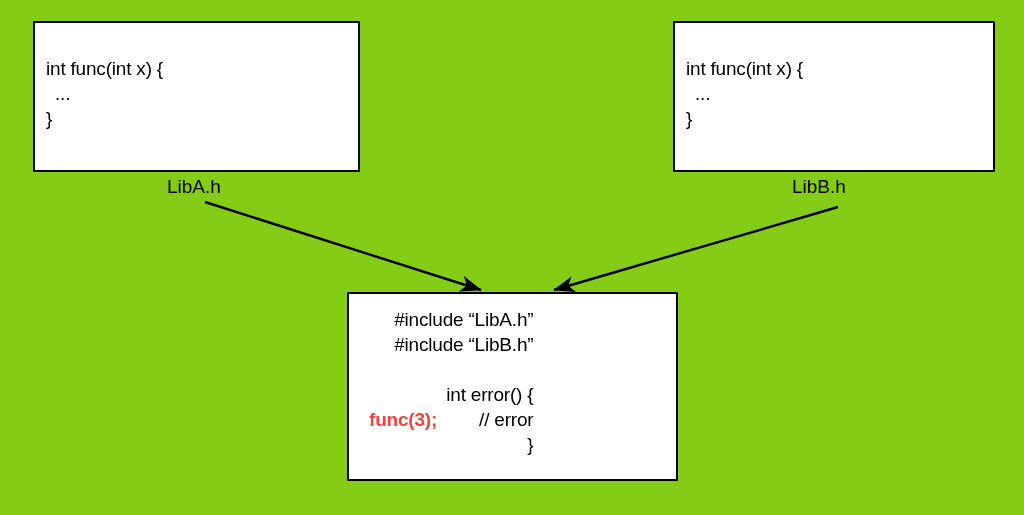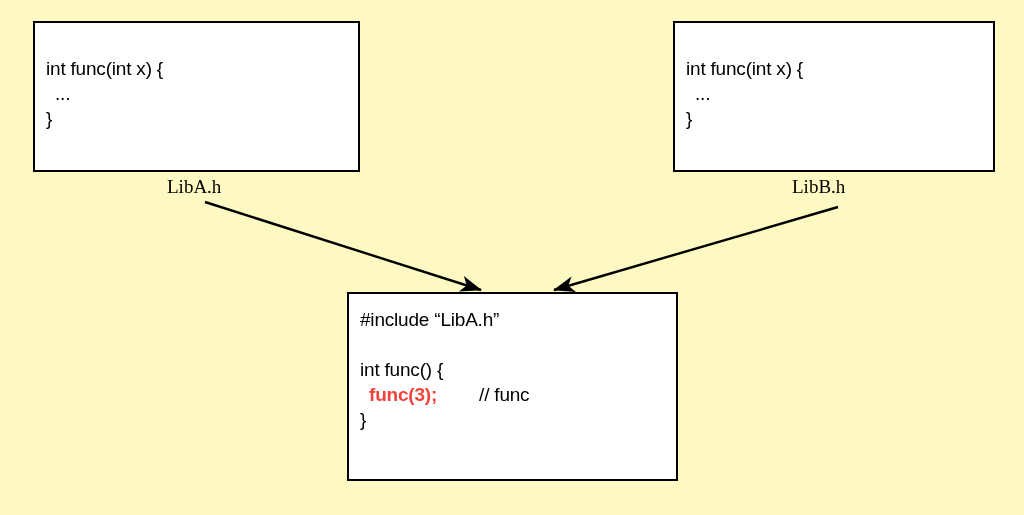--- a/index.html
+++ b/index.html
@@ -4,21 +4,21 @@
 <style>
   html, body {
     margin: 0;
     padding: 0;
     background: #ffffff;
   }
   #canvas {
     position: relative;
     width: 1024px;
     height: 515px;
-    background: #fef9c3;
+    background: #84cc16;
     overflow: hidden;
     font-family: "Liberation Sans", sans-serif;
     -webkit-font-smoothing: antialiased;
   }
 
   
   .code-box {
     position: absolute;
     box-sizing: border-box;
     border: 2.5px solid #000000;
@@ -29,21 +29,21 @@
   #box-main  { left: 347px; top: 292px; width: 331px; height: 189px; }
 
   .code-lines {
     position: absolute;
     left: 11px;
     top: 33px;
     margin: 0;
     padding: 0;
     list-style: none;
   }
-  #box-main .code-lines { top: 13px; }
+  #box-main .code-lines { top: 13px; text-align: right; }
 
   .code-line {
     font-family: "Liberation Sans", sans-serif;
     font-size: 19px;
     line-height: 25px;
     color: #000000;
     white-space: pre;
     letter-spacing: -0.2px;
   }
   .code-line.blank { color: transparent; }
@@ -57,21 +57,21 @@
     color: #000000;
   }
   .gap {
     display: inline-block;
     width: 42px;
   }
 
   
   .file-label {
     position: absolute;
-    font-family: Liberation Serif, serif;
+    font-family: Liberation Sans, sans-serif;
     font-size: 19px;
     line-height: 22px;
     color: #000000;
     white-space: nowrap;
   }
   #label-liba { left: 167px; top: 176px; }
   #label-libb { left: 792px; top: 176px; }
 
   
   #arrow-layer {
@@ -112,20 +112,21 @@
       <li class="code-line">int func(int x) {</li>
       <li class="code-line indent">...</li>
       <li class="code-line">}</li>
     </ul>
   </div>
   <div class="file-label" id="label-libb">LibB.h</div>
 
   <div class="code-box" id="box-main">
     <ul class="code-lines">
       <li class="code-line">#include “LibA.h”</li>
+      <li class="code-line">#include “LibB.h”</li>
       <li class="code-line blank">&nbsp;</li>
-      <li class="code-line">int func() {</li>
-      <li class="code-line indent"><span class="tok-err">func(3);</span><span class="gap"></span><span class="tok-comment">// func</span></li>
+      <li class="code-line">int error() {</li>
+      <li class="code-line indent"><span class="tok-err">func(3);</span><span class="gap"></span><span class="tok-comment">// error</span></li>
       <li class="code-line">}</li>
     </ul>
   </div>
 
 </div>
 
 </body></html>

